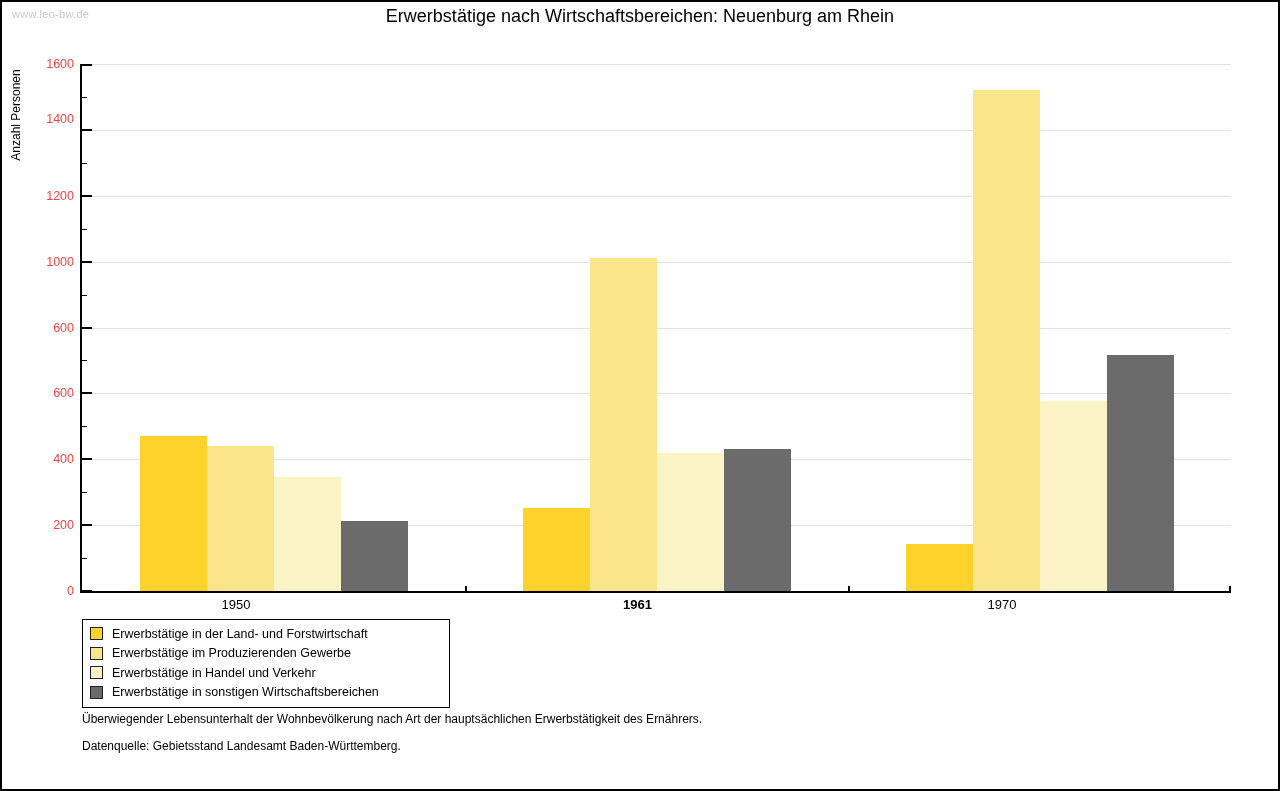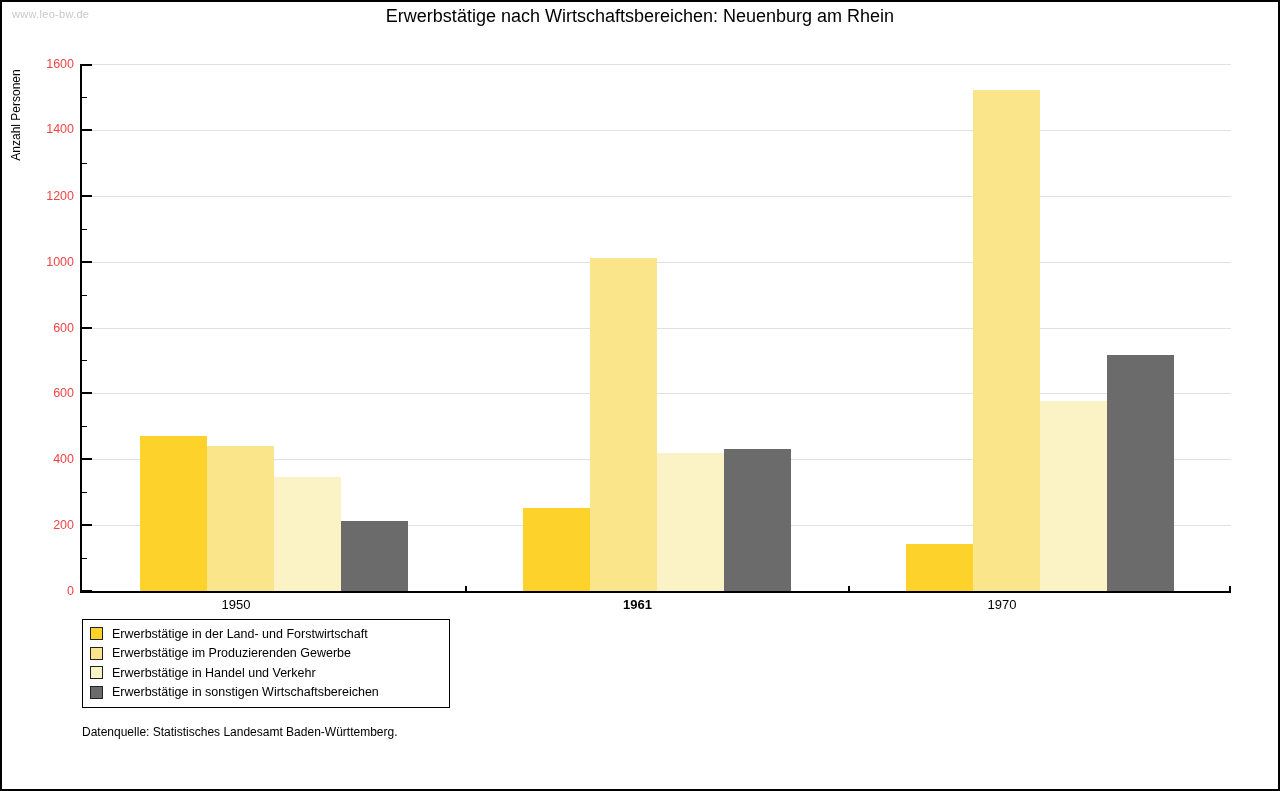--- a/index.html
+++ b/index.html
@@ -66,21 +66,21 @@
   <div class="ylabel">Anzahl Personen</div>
 
   <div id="yticklabels">
       <div class="yticklabel" style="top: 582px;">0</div>
       <div class="yticklabel" style="top: 516.125px;">200</div>
       <div class="yticklabel" style="top: 450.25px;">400</div>
       <div class="yticklabel" style="top: 384.375px;">600</div>
       <div class="yticklabel" style="top: 318.5px;">600</div>
       <div class="yticklabel" style="top: 252.625px;">1000</div>
       <div class="yticklabel" style="top: 186.75px;">1200</div>
-      <div class="yticklabel" style="top: 120px;">1400</div>
+      <div class="yticklabel" style="top: 110px;">1400</div>
       <div class="yticklabel" style="top: 55px;">1600</div>
     </div>
 
   <div class="plot" id="plot">
       <div class="gridline" style="top: 461.125px; background: rgb(225, 225, 225);"></div>
       <div class="gridline" style="top: 395.25px; background: rgb(225, 225, 225);"></div>
       <div class="gridline" style="top: 329.375px; background: rgb(225, 225, 225);"></div>
       <div class="gridline" style="top: 263.5px; background: rgb(225, 225, 225);"></div>
       <div class="gridline" style="top: 197.625px; background: rgb(225, 225, 225);"></div>
       <div class="gridline" style="top: 131.75px; background: rgb(225, 225, 225);"></div>
@@ -139,15 +139,16 @@
         <span class="legend-swatch" style="background: rgb(251, 242, 198);"></span>
         <span class="legend-label">Erwerbstätige in Handel und Verkehr</span>
       </div>
       <div class="legend-row">
         <span class="legend-swatch" style="background: rgb(107, 107, 107);"></span>
         <span class="legend-label">Erwerbstätige in sonstigen Wirtschaftsbereichen</span>
       </div>
     </div>
 
   <div class="footnotes">
-    <div class="footnote footnote-source">Datenquelle: Statistisches Landesamt Baden-Württemberg.</div>
+    <div class="footnote">Überwiegender Lebensunterhalt der Wohnbevölkerung nach Art der hauptsächlichen Erwerbstätigkeit des Ernährers.</div>
+    <div class="footnote footnote-source">Datenquelle: Gebietsstand Landesamt Baden-Württemberg.</div>
   </div>
 </div>
 
 </body></html>

